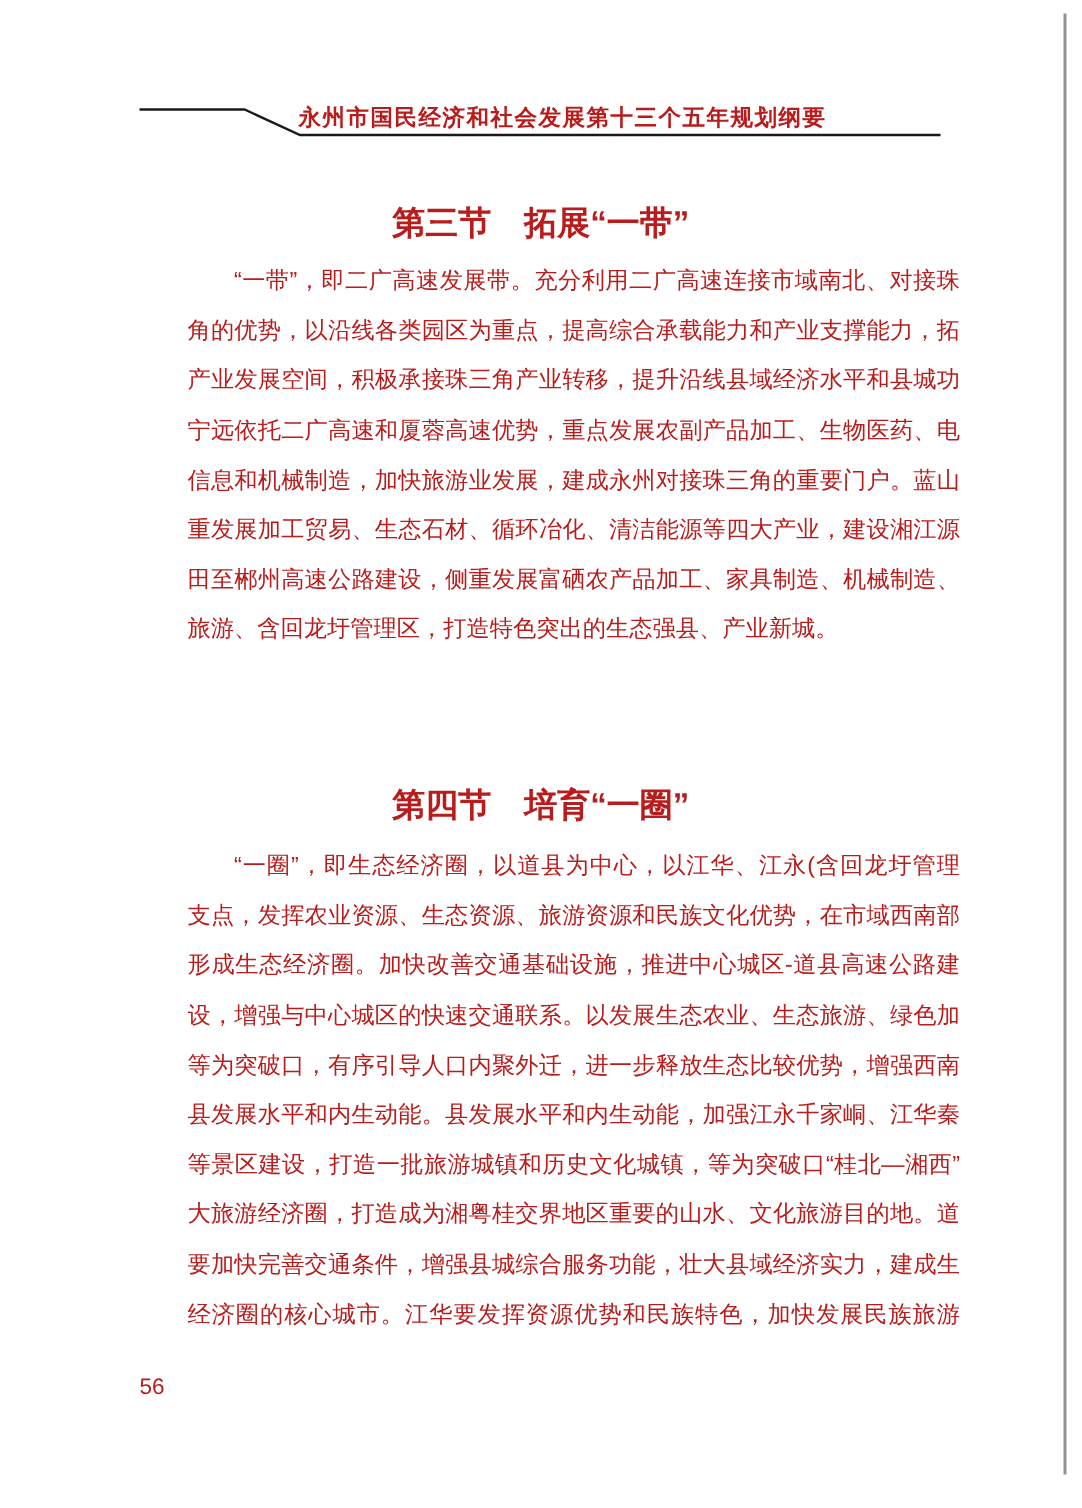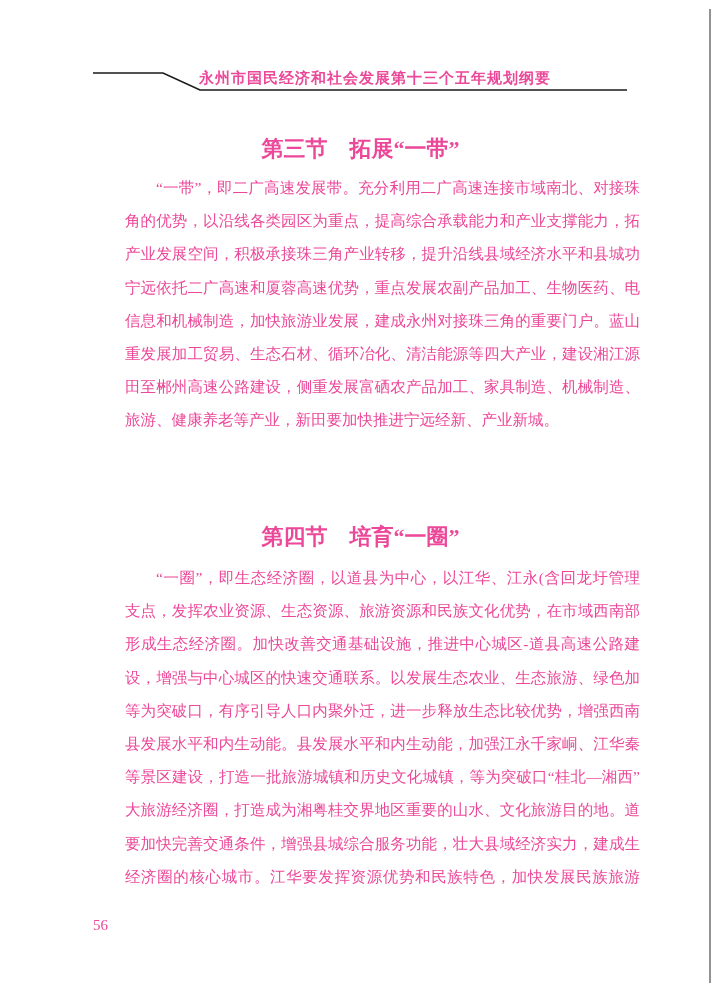--- a/index.html
+++ b/index.html
@@ -6,22 +6,22 @@
     margin: 0;
     padding: 0;
     background: #ffffff;
   }
   .page {
     position: relative;
     width: 721px;
     height: 1005px;
     background: #ffffff;
     overflow: hidden;
-    font-family: Liberation Serif, serif;
-    color: #ec4899;
+    font-family: Liberation Sans, sans-serif;
+    color: #b91c1c;
     border-radius: 25px;
   }
   
   .page-edge {
     position: absolute;
     left: 709px;
     top: 9px;
     width: 2px;
     height: 974px;
     background: #929292;
@@ -105,21 +105,21 @@
   </div>
 
   <div class="para p1">
     <div class="line indent">“一带”，即二广高速发展带。充分利用二广高速连接市域南北、对接珠三</div>
     <div class="line">角的优势，以沿线各类园区为重点，提高综合承载能力和产业支撑能力，拓展</div>
     <div class="line">产业发展空间，积极承接珠三角产业转移，提升沿线县域经济水平和县城功</div>
     <div class="line">宁远依托二广高速和厦蓉高速优势，重点发展农副产品加工、生物医药、电子</div>
     <div class="line">信息和机械制造，加快旅游业发展，建成永州对接珠三角的重要门户。蓝山侧</div>
     <div class="line">重发展加工贸易、生态石材、循环冶化、清洁能源等四大产业，建设湘江源头区</div>
     <div class="line">田至郴州高速公路建设，侧重发展富硒农产品加工、家具制造、机械制造、生态</div>
-    <div class="line lastline">旅游、健康养老等产业，新田要加快推进宁远经新、产业新城。</div>
+    <div class="line lastline">旅游、含回龙圩管理区，打造特色突出的生态强县、产业新城。</div>
   </div>
 
   <div class="section-heading sh2">
     <span class="num">第四节</span><span>培育“一圈”</span>
   </div>
 
   <div class="para p2">
     <div class="line indent">“一圈”，即生态经济圈，以道县为中心，以江华、江永(含回龙圩管理区)为</div>
     <div class="line">支点，发挥农业资源、生态资源、旅游资源和民族文化优势，在市域西南部培育</div>
     <div class="line">形成生态经济圈。加快改善交通基础设施，推进中心城区-道县高速公路建</div>

